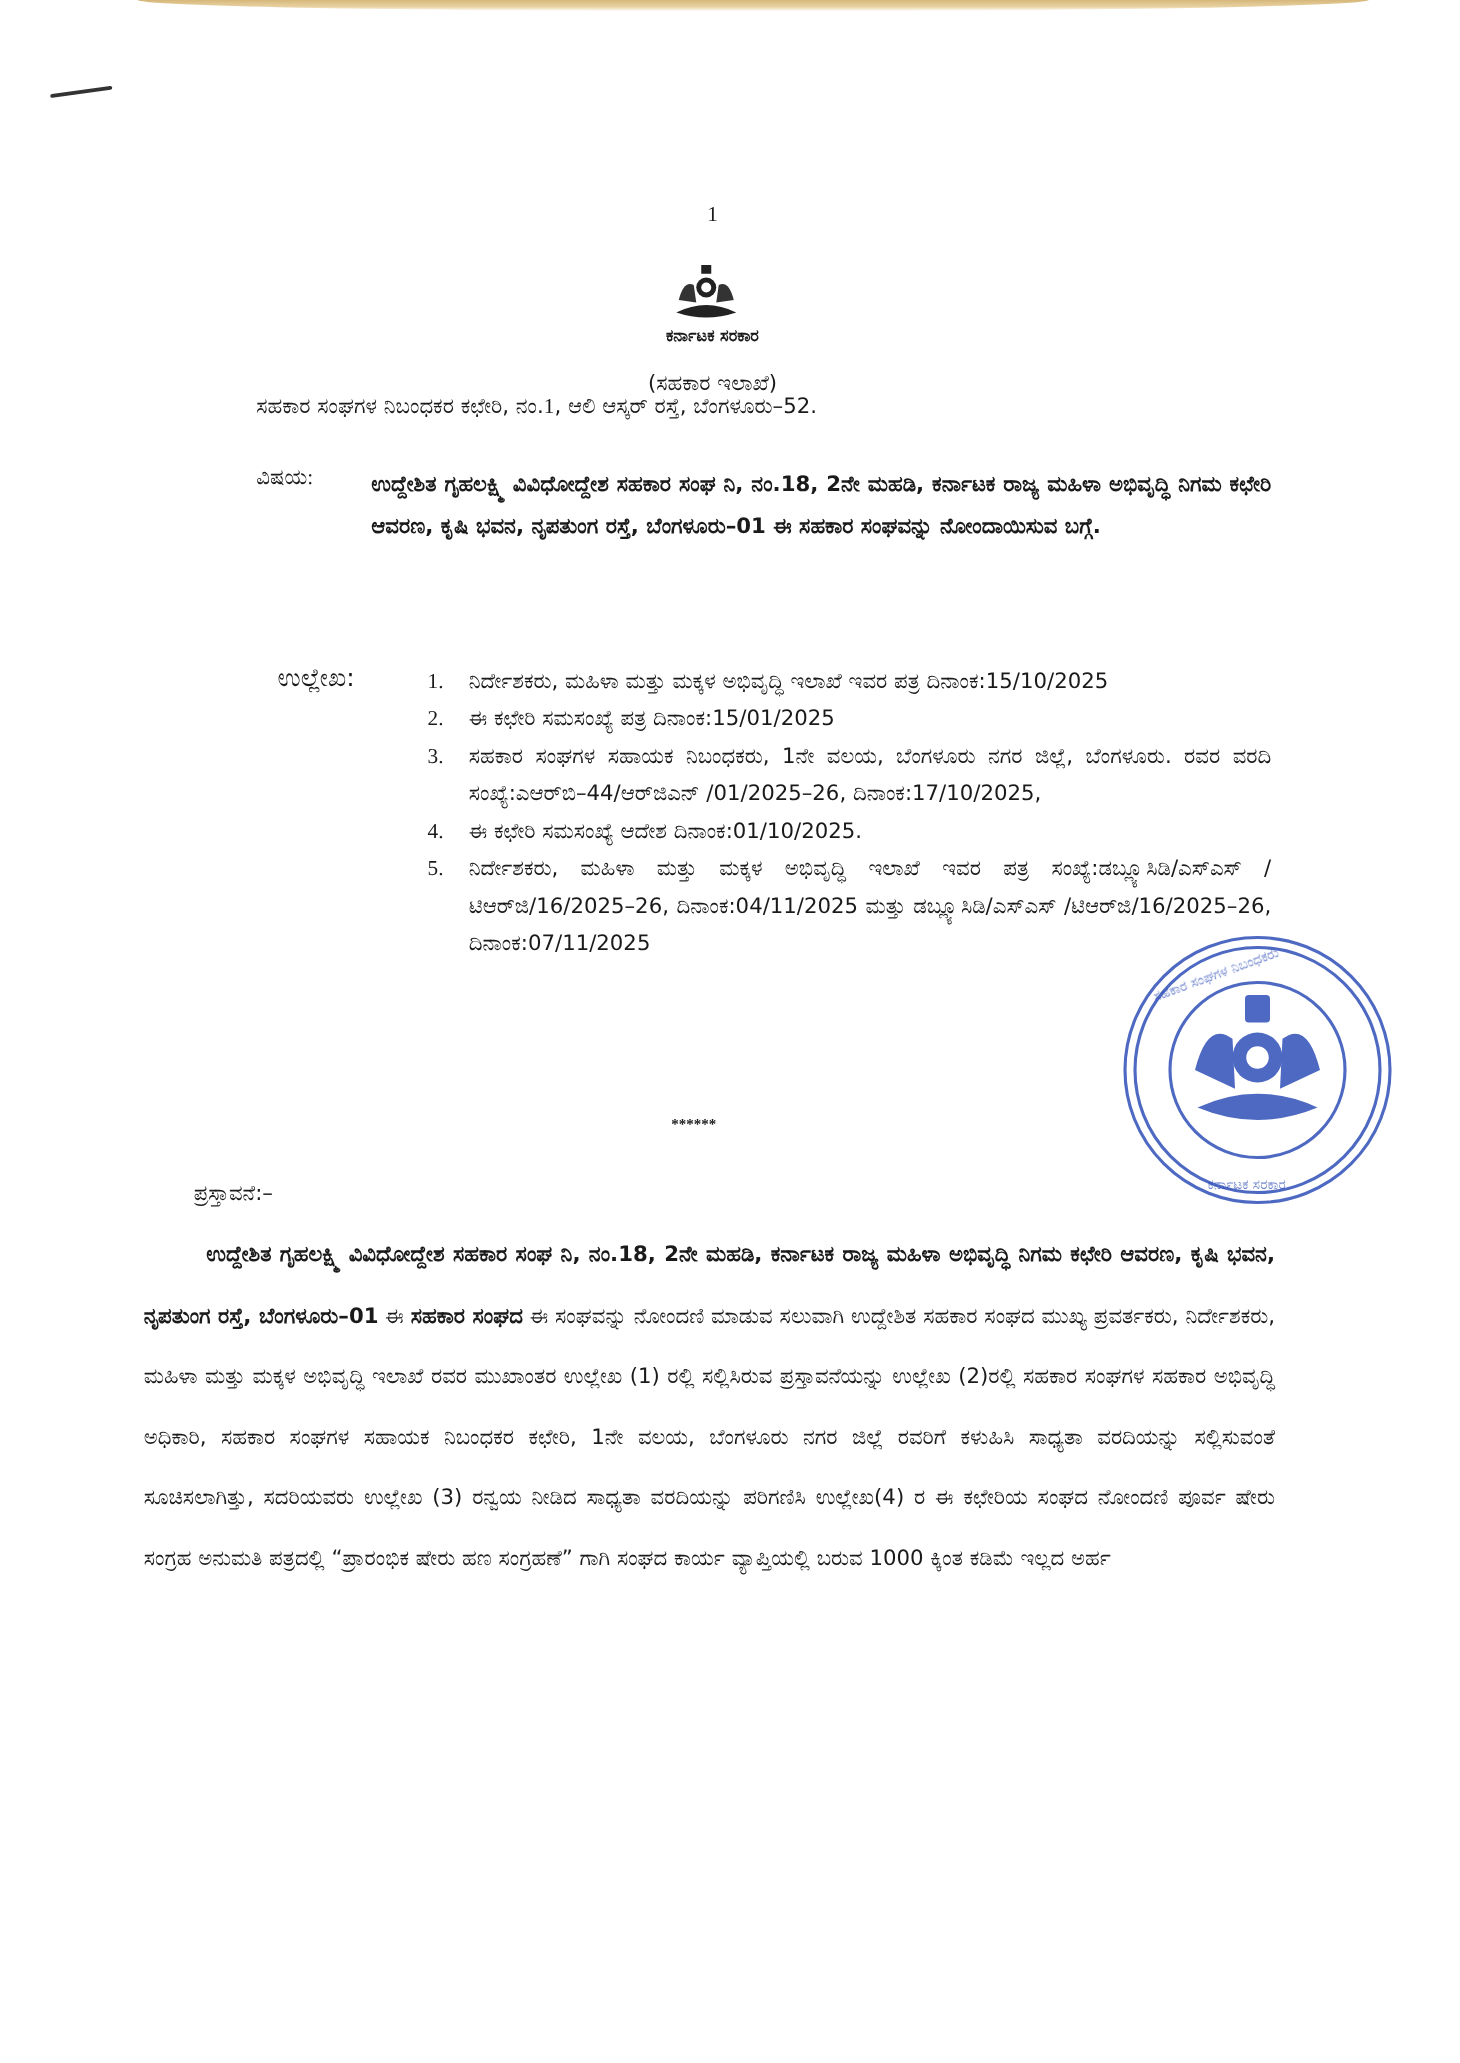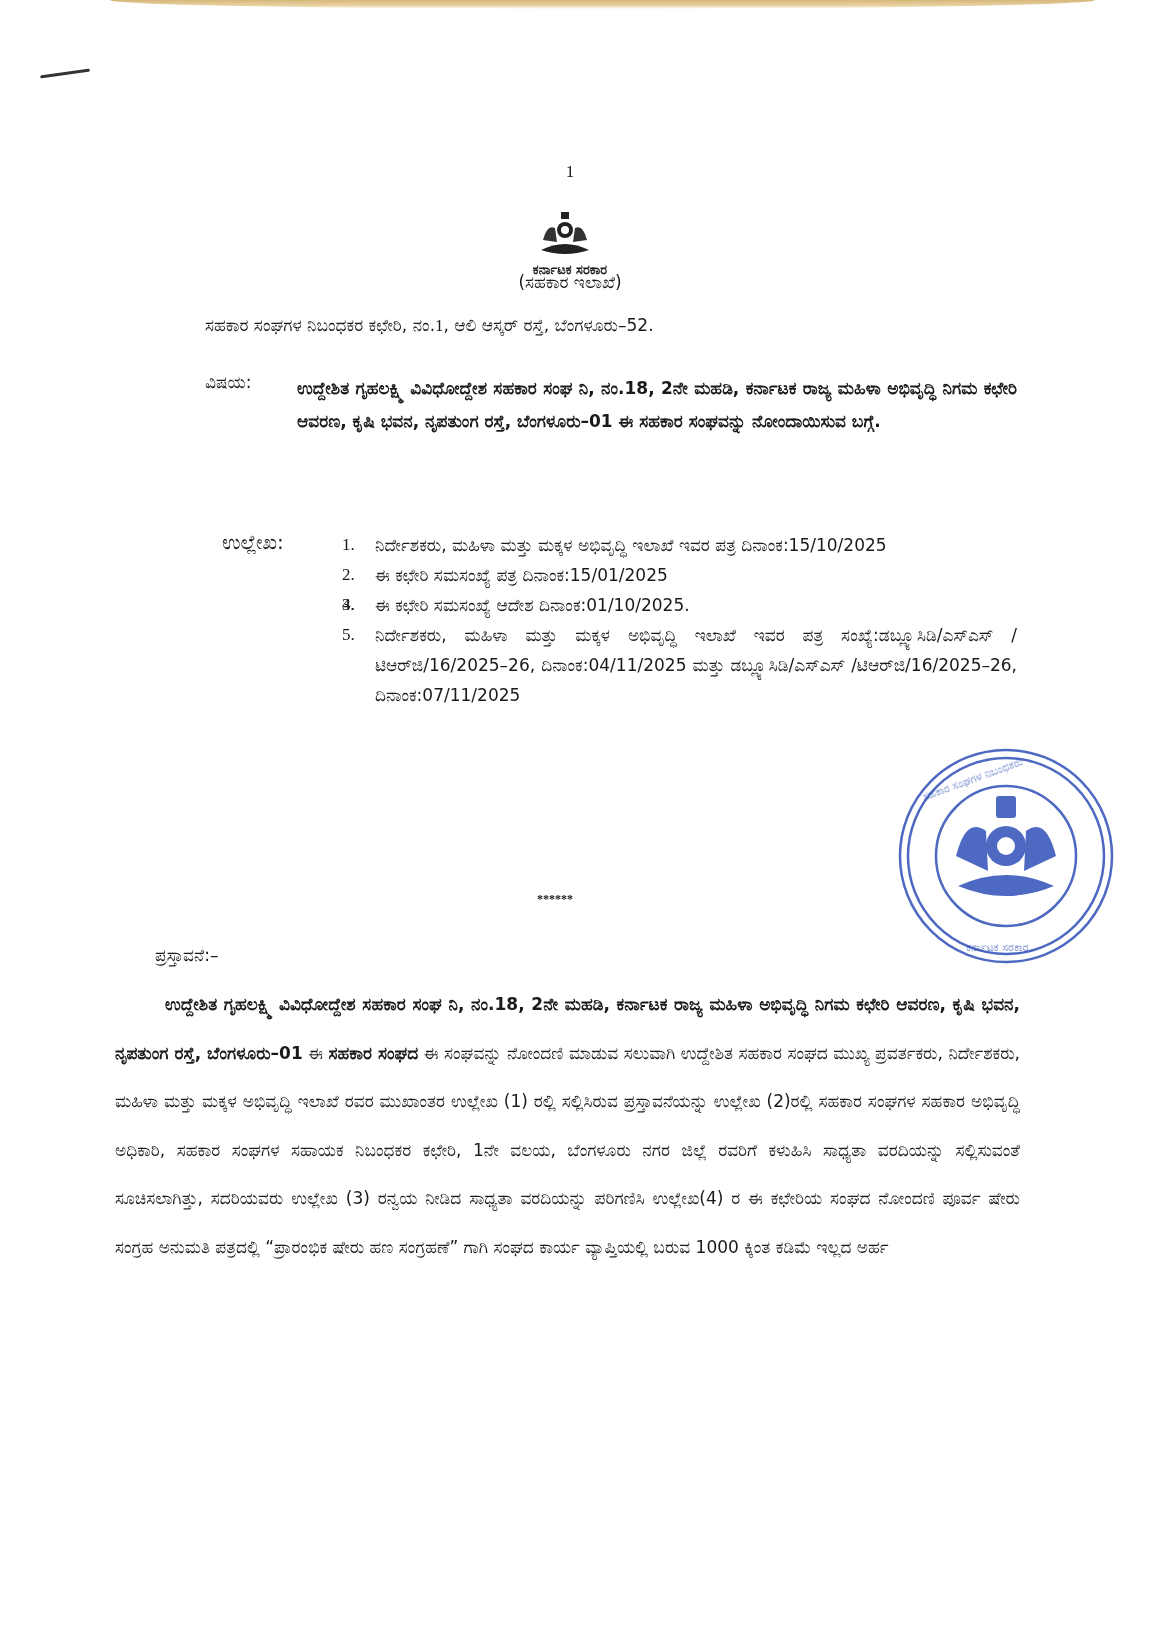--- a/index.html
+++ b/index.html
@@ -14,26 +14,26 @@
   }
   .pen-mark {
     position: absolute; left: 40px; top: 72px; width: 50px; height: 3px;
     background: #333; transform: rotate(-8deg); border-radius: 2px;
   }
   .page-number { position: absolute; top: 162px; left: 0; width: 1140px; text-align: center;
     font-family: "Liberation Serif", serif; font-size: 17px; }
   .emblem { position: absolute; top: 210px; left: 535px; width: 60px; height: 50px; }
   .gov-name { position: absolute; top: 262px; left: 0; width: 1140px; text-align: center;
     font-size: 13px; font-weight: bold; }
-  .dept { position: absolute; top: 272px; left: 0; width: 1140px; text-align: center;
+  .dept { position: absolute; top: 297px; left: 0; width: 1140px; text-align: center;
     font-size: 17px; }
   .office { position: absolute; top: 315px; left: 205px; font-size: 17px; font-weight: normal; }
   .office .num { font-family: "Liberation Serif", serif; }
 
-  .subject-label { position: absolute; top: 372px; left: 205px; font-size: 17px; }
+  .subject-label { position: absolute; top: 372px; left: 205px; font-size: 17px; font-family: Liberation Serif, serif; }
   .subject-body { position: absolute; top: 372px; left: 297px; width: 720px; font-size: 17px;
     font-weight: bold; line-height: 33px; text-align: justify; }
 
   .ref-label { position: absolute; top: 530px; left: 222px; font-size: 20px; }
   .refs { position: absolute; top: 530px; left: 342px; width: 675px; margin: 0; padding: 0;
     list-style: none; font-size: 17px; line-height: 30px; }
   .refs li { position: relative; padding-left: 33px; text-align: justify; }
   .refs li .idx { position: absolute; left: 0; top: 0; font-family: "Liberation Serif", serif; }
 
   .stars { position: absolute; top: 892px; left: 537px; font-size: 12px; font-weight: bold;
@@ -66,21 +66,21 @@
 <div class="dept">(ಸಹಕಾರ ಇಲಾಖೆ)</div>
 <div class="office"><span>ಸಹಕಾರ ಸಂಘಗಳ ನಿಬಂಧಕರ ಕಛೇರಿ, ನಂ.</span><span class="num">1</span><span>, ಆಲಿ ಆಸ್ಕರ್ ರಸ್ತೆ, ಬೆಂಗಳೂರು–52.</span></div>
 
 <div class="subject-label">ವಿಷಯ:</div>
 <div class="subject-body">ಉದ್ದೇಶಿತ ಗೃಹಲಕ್ಷ್ಮಿ ವಿವಿಧೋದ್ದೇಶ ಸಹಕಾರ ಸಂಘ ನಿ, ನಂ.18, 2ನೇ ಮಹಡಿ, ಕರ್ನಾಟಕ ರಾಜ್ಯ ಮಹಿಳಾ ಅಭಿವೃದ್ಧಿ ನಿಗಮ ಕಛೇರಿ ಆವರಣ, ಕೃಷಿ ಭವನ, ನೃಪತುಂಗ ರಸ್ತೆ, ಬೆಂಗಳೂರು–01 ಈ ಸಹಕಾರ ಸಂಘವನ್ನು ನೋಂದಾಯಿಸುವ ಬಗ್ಗೆ.</div>
 
 <div class="ref-label">ಉಲ್ಲೇಖ:</div>
 <ol class="refs">
   <li><span class="idx">1.</span><span>ನಿರ್ದೇಶಕರು, ಮಹಿಳಾ ಮತ್ತು ಮಕ್ಕಳ ಅಭಿವೃದ್ಧಿ ಇಲಾಖೆ ಇವರ ಪತ್ರ ದಿನಾಂಕ:15/10/2025</span></li>
   <li><span class="idx">2.</span><span>ಈ ಕಛೇರಿ ಸಮಸಂಖ್ಯೆ ಪತ್ರ ದಿನಾಂಕ:15/01/2025</span></li>
-  <li><span class="idx">3.</span></li>
+  <li><span class="idx">3.</span><span>ಸಹಕಾರ ಸಂಘಗಳ ಸಹಾಯಕ ನಿಬಂಧಕರು, 1ನೇ ವಲಯ, ಬೆಂಗಳೂರು ನಗರ ಜಿಲ್ಲೆ, ಬೆಂಗಳೂರು. ರವರ ವರದಿ ಸಂಖ್ಯೆ:ಎಆರ್‌ಬಿ–44/ಆರ್‌ಜಿಎನ್ /01/2025–26, ದಿನಾಂಕ:17/10/2025,</span></li>
   <li><span class="idx">4.</span><span>ಈ ಕಛೇರಿ ಸಮಸಂಖ್ಯೆ ಆದೇಶ ದಿನಾಂಕ:01/10/2025.</span></li>
   <li><span class="idx">5.</span><span>ನಿರ್ದೇಶಕರು, ಮಹಿಳಾ ಮತ್ತು ಮಕ್ಕಳ ಅಭಿವೃದ್ಧಿ ಇಲಾಖೆ ಇವರ ಪತ್ರ ಸಂಖ್ಯೆ:ಡಬ್ಲ್ಯೂಸಿಡಿ/ಎಸ್‌ಎಸ್ /ಟಿಆರ್‌ಜಿ/16/2025–26, ದಿನಾಂಕ:04/11/2025 ಮತ್ತು ಡಬ್ಲ್ಯೂಸಿಡಿ/ಎಸ್‌ಎಸ್ /ಟಿಆರ್‌ಜಿ/16/2025–26, ದಿನಾಂಕ:07/11/2025</span></li>
 </ol>
 
 <div class="stars">******</div>
 
 <svg class="stamp" viewBox="0 0 220 220">
   <g fill="none" stroke="#2f4fb8" stroke-width="2.5" opacity="0.85">
     <circle cx="110" cy="110" r="106"></circle>
     <circle cx="110" cy="110" r="98"></circle>

